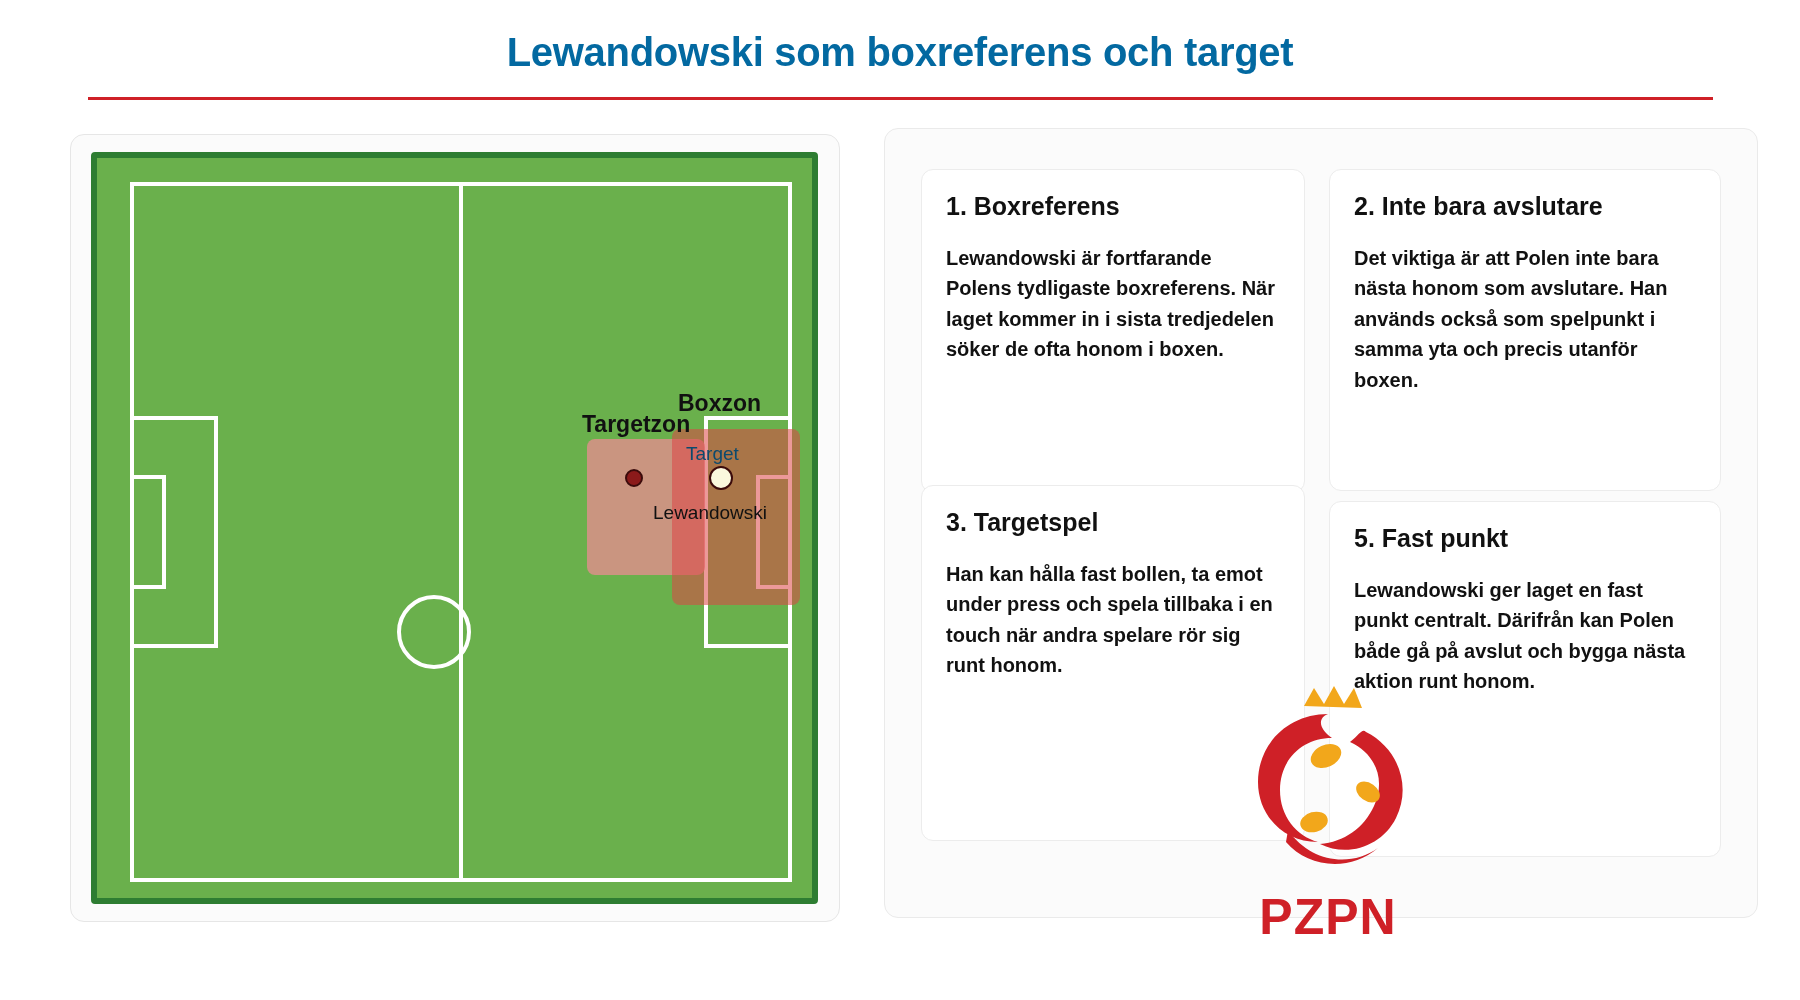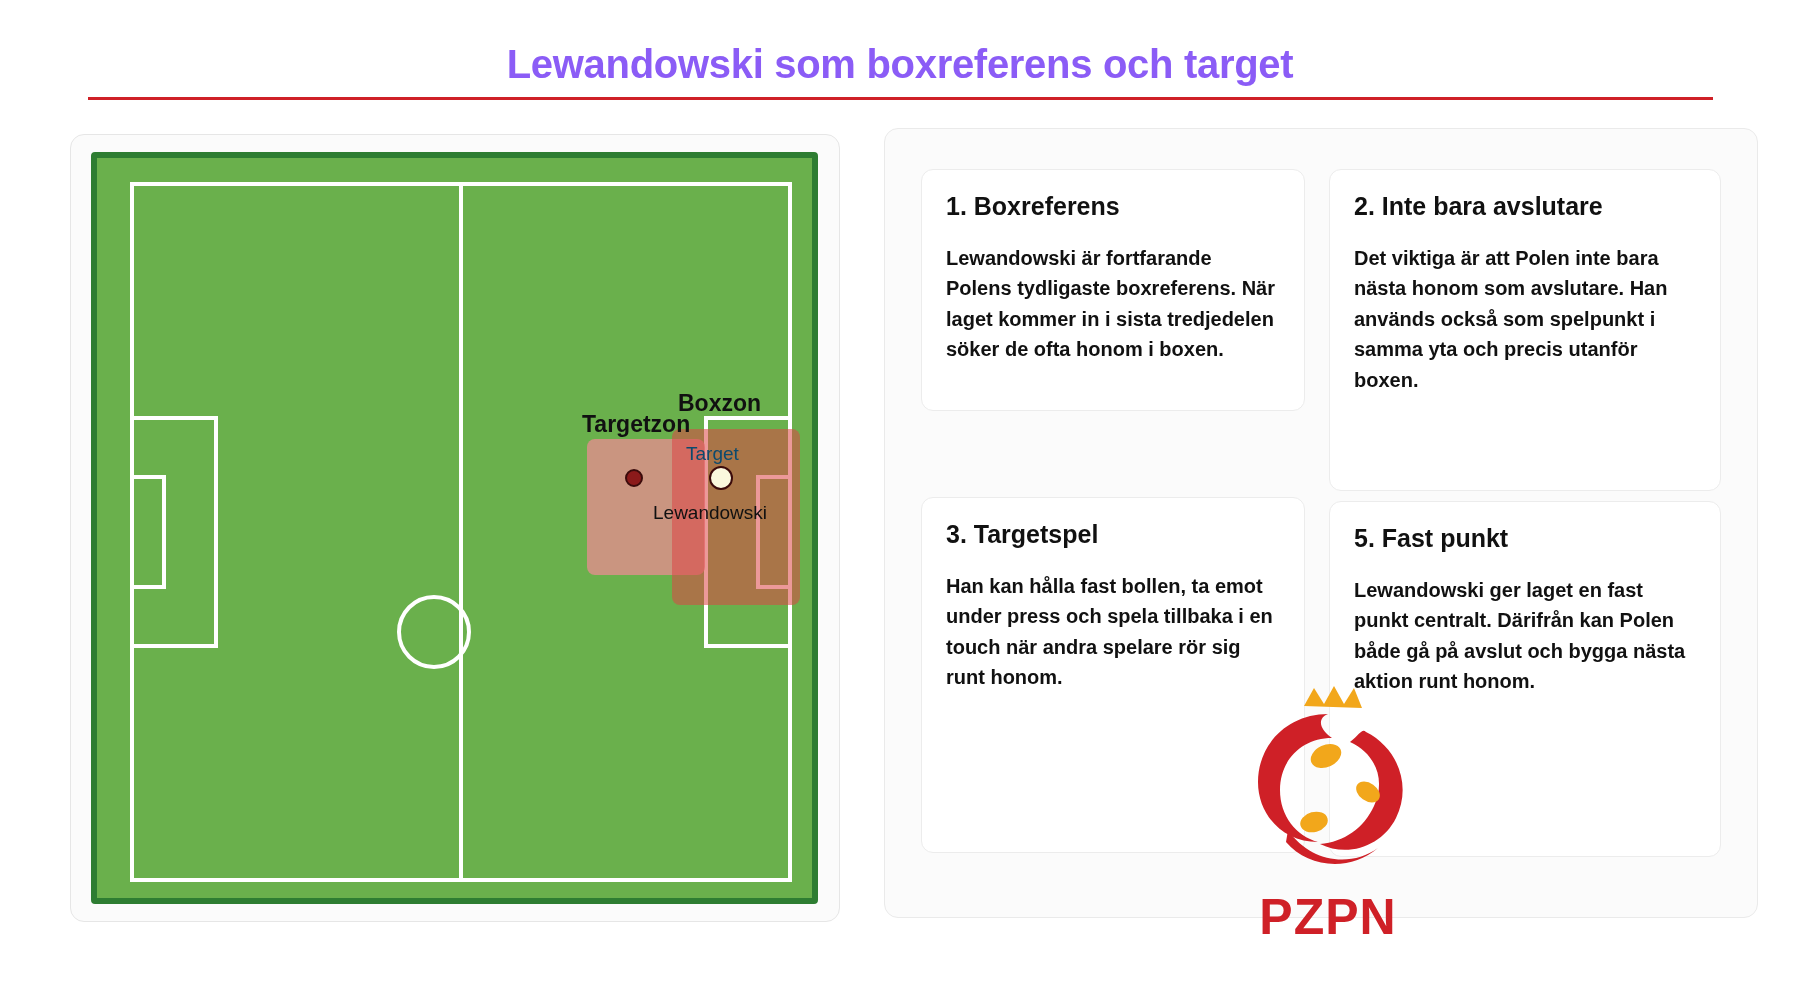--- a/index.html
+++ b/index.html
@@ -19,23 +19,22 @@
   .title-wrap {
     position: absolute;
     left: 0;
     top: 30px;
     width: 1800px;
     text-align: center;
   }
   .title {
     font-size: 40px;
     font-weight: bold;
-    color: #8b5cf6;
+    color: #0369a1;
     letter-spacing: -0.3px;
-    margin-top: 12px;
   }
   .title-rule {
     position: absolute;
     left: 88px;
     top: 97px;
     width: 1625px;
     height: 3px;
     background: #cf2027;
   }
 
@@ -221,23 +220,23 @@
     border-radius: 14px;
   }
   .card {
     position: absolute;
     background: #ffffff;
     border: 1px solid #ececec;
     border-radius: 12px;
     box-sizing: border-box;
     padding: 22px 24px;
   }
-  .card-1 { left: 36px;  top: 40px;  width: 384px; height: 242px; }
+  .card-1 { left: 36px;  top: 40px;  width: 384px; height: 324px; }
   .card-2 { left: 444px; top: 40px;  width: 392px; height: 322px; }
-  .card-3 { left: 36px;  top: 368px; width: 384px; height: 356px; }
+  .card-3 { left: 36px;  top: 356px; width: 384px; height: 356px; }
   .card-4 { left: 444px; top: 372px; width: 392px; height: 356px; }
 
   .card-title {
     font-size: 25px;
     font-weight: bold;
     color: #111111;
     margin: 0 0 22px 0;
   }
   .card-body {
     font-size: 20px;

